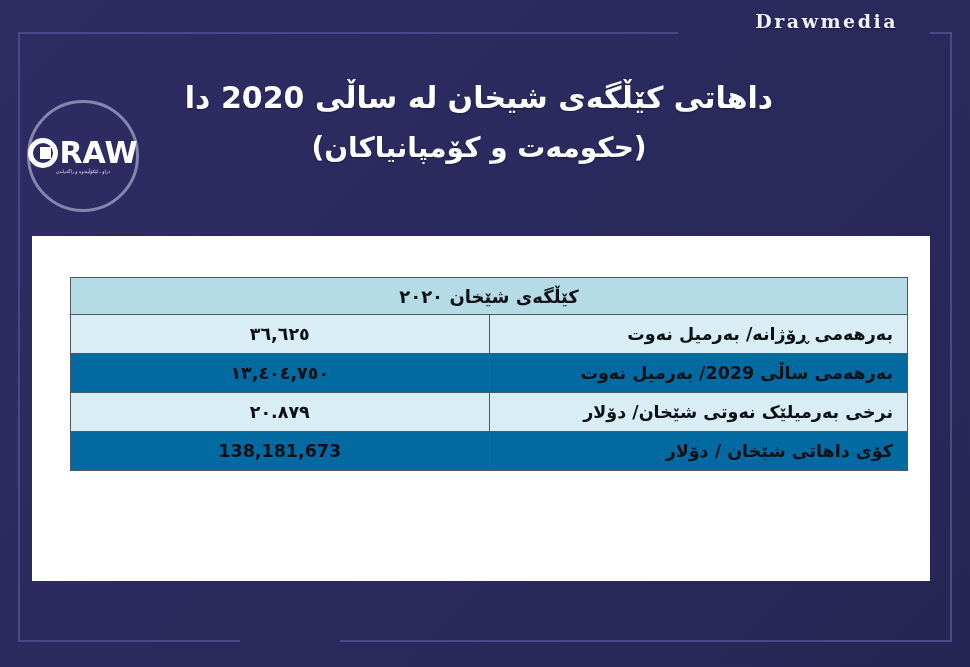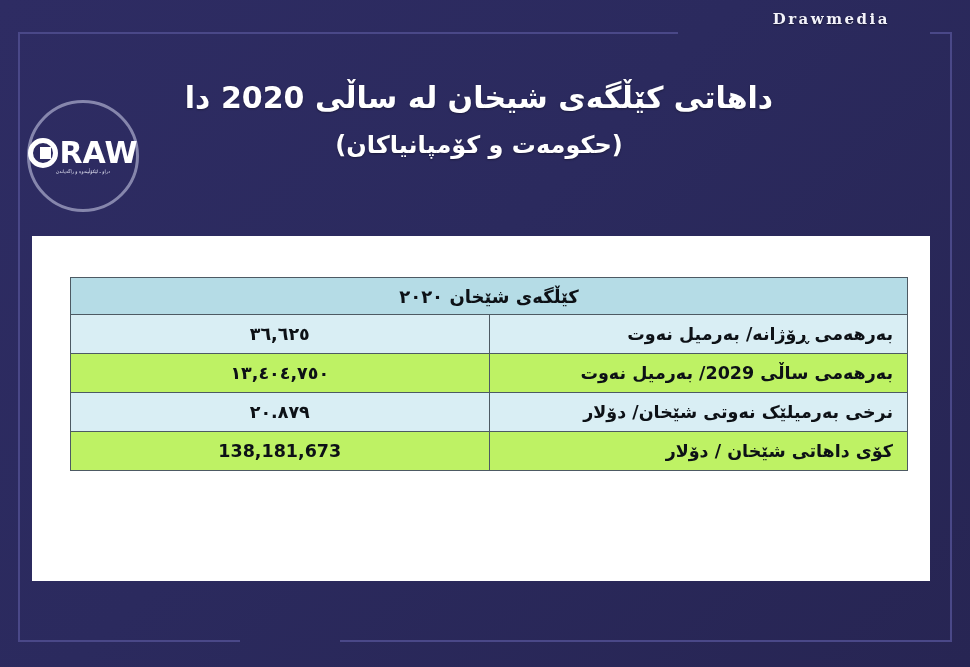--- a/index.html
+++ b/index.html
@@ -33,24 +33,24 @@
   .frame-top-right  { left: 930px; top: 32px;  width: 22px;  height: 2px; }
   .frame-left-v     { left: 18px;  top: 32px;  width: 2px;   height: 610px; }
   .frame-right-v    { left: 950px; top: 32px;  width: 2px;   height: 610px; }
   .frame-bot-left   { left: 18px;  top: 640px; width: 222px; height: 2px; }
   .frame-bot-right  { left: 340px; top: 640px; width: 612px; height: 2px; }
 
   
   .brandmark {
     position: absolute;
     top: 10px;
-    right: 80px;
+    right: 72px;
     font-family: "DejaVu Serif", "Liberation Serif", serif;
     font-weight: 700;
-    font-size: 15px;
+    font-size: 19px;
     letter-spacing: 2.5px;
     color: #f2f2fa;
     direction: ltr;
     text-shadow: 0 1px 2px rgba(0,0,0,.45);
   }
 
   
   .sitelink {
     position: absolute;
     bottom: 12px;
@@ -126,21 +126,21 @@
   }
   .headline .title {
     font-size: 30px;
     font-weight: 700;
     line-height: 1.32;
     direction: rtl;
     text-shadow: 0 1px 2px rgba(0,0,0,.35);
   }
   .headline .subtitle {
     margin-top: 12px;
-    font-size: 24px;
+    font-size: 28px;
     font-weight: 700;
     line-height: 1.3;
     direction: rtl;
     text-shadow: 0 1px 2px rgba(0,0,0,.35);
   }
 
   
   .card {
     position: absolute;
     left: 32px;
@@ -174,21 +174,21 @@
   .data-table th {
     background: #b5dce6;
     text-align: center;
     font-size: 18px;
     height: 36px;
   }
   .col-label { width: 55.4%; }
   .col-value { width: 44.6%; text-align: center; }
 
   .row-a td { background: #d9eef4; margin-top: 18px; }
-  .row-b td { background: #bef264; }
+  .row-b td { background: #0369a1; }
 </style>
 </head>
 <body>
 
 <div id="poster">
 
   <div class="frame-line frame-top-left"></div>
   <div class="frame-line frame-top-right"></div>
   <div class="frame-line frame-left-v"></div>
   <div class="frame-line frame-right-v"></div>

